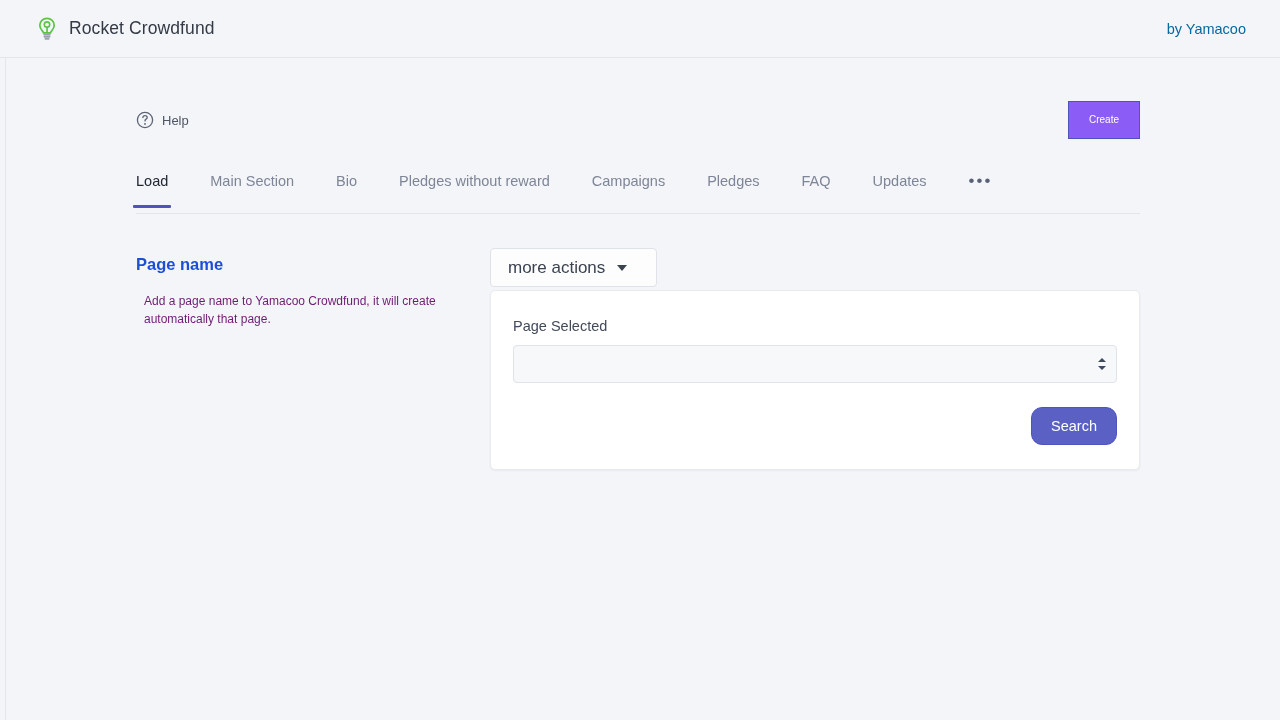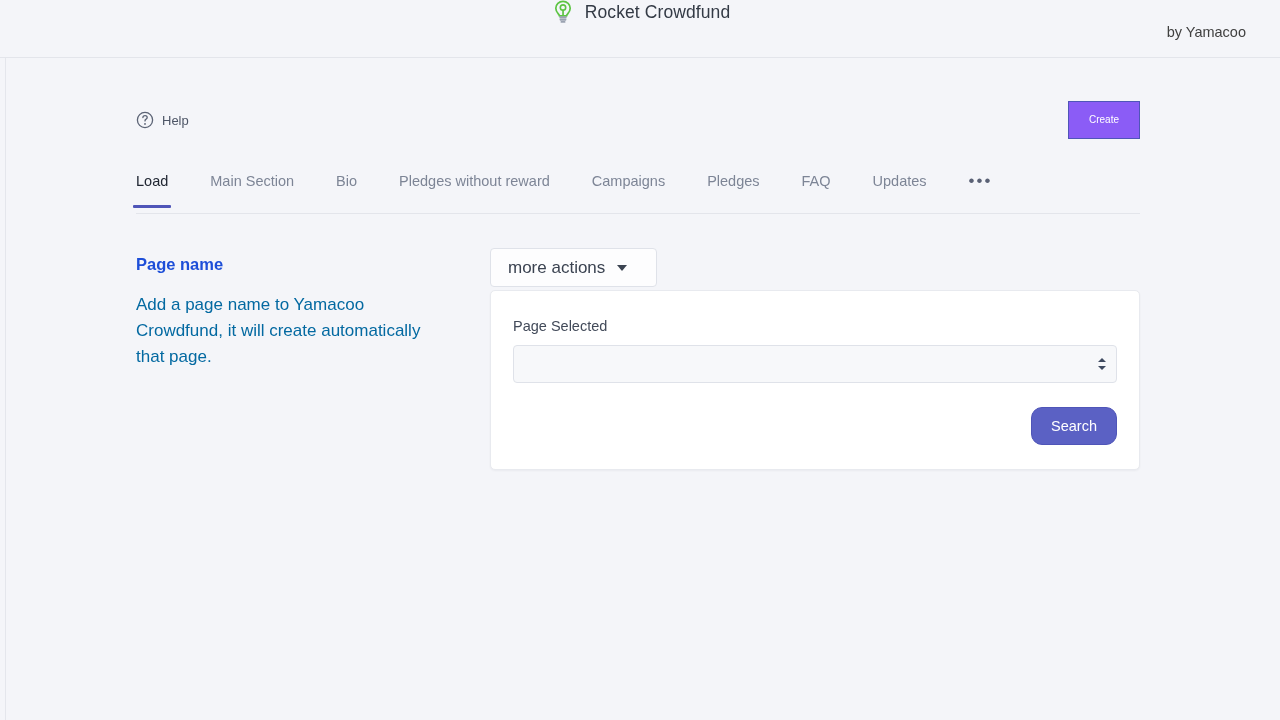--- a/index.html
+++ b/index.html
@@ -30,42 +30,41 @@
 
   
   .topbar {
     position: relative;
     height: 58px;
     background: #f4f5f9;
     border-bottom: 1px solid #e3e5eb;
     display: flex;
     align-items: center;
     padding: 0 34px 0 36px;
-    flex-direction: column;
   }
   .brand {
     display: flex;
     align-items: center;
     gap: 11px;
   }
   .bulb-icon {
     width: 22px; height: 24px;
     display: block;
     flex: 0 0 auto;
   }
   .brand-title {
     font-size: 17.5px;
     color: #333a45;
     letter-spacing: 0.1px;
     white-space: nowrap;
   }
   .topbar-right {
     margin-left: auto;
     font-size: 14.5px;
-    color: #404040;
+    color: #0369a1;
     white-space: nowrap;
   }
 
   
   .content {
     position: relative;
     width: 1004px;
     margin-left: 136px;
     padding-top: 38px;
   }
@@ -152,24 +151,24 @@
     position: relative;
   }
   .desc-col { width: 320px; flex: 0 0 320px; padding-top: 7px; }
   .desc-title {
     font-size: 16.5px;
     font-weight: bold;
     color: #1d4ed8;
     margin: 0 0 18px 0;
   }
   .desc-text {
-    font-size: 17px;
+    font-size: 12px;
     line-height: 1.52;
-    color: #0369a1;
-    margin: 0;
+    color: #701a75;
+    margin: 8px;
     max-width: 310px;
   }
 
   .panel-col {
     position: relative;
     width: 650px;
     flex: 0 0 650px;
     margin-left: 34px;
   }
   .more-actions {

